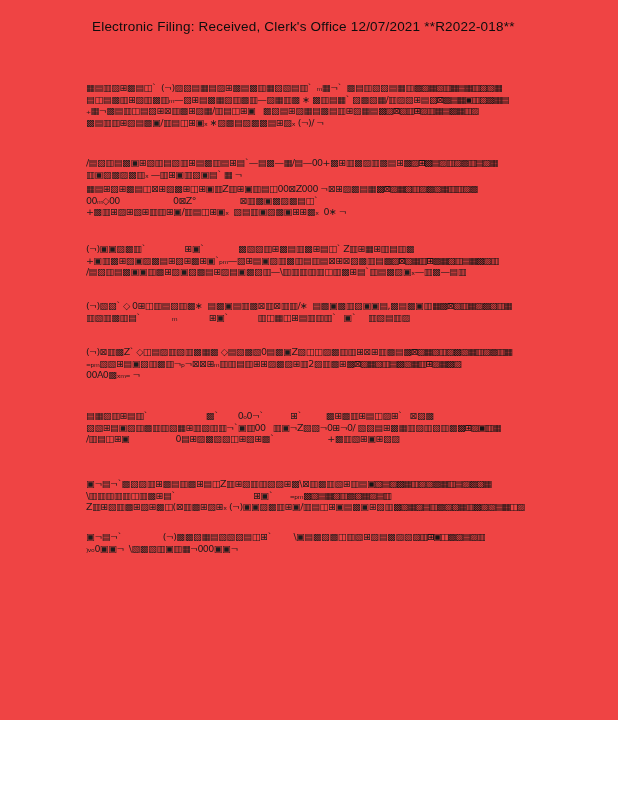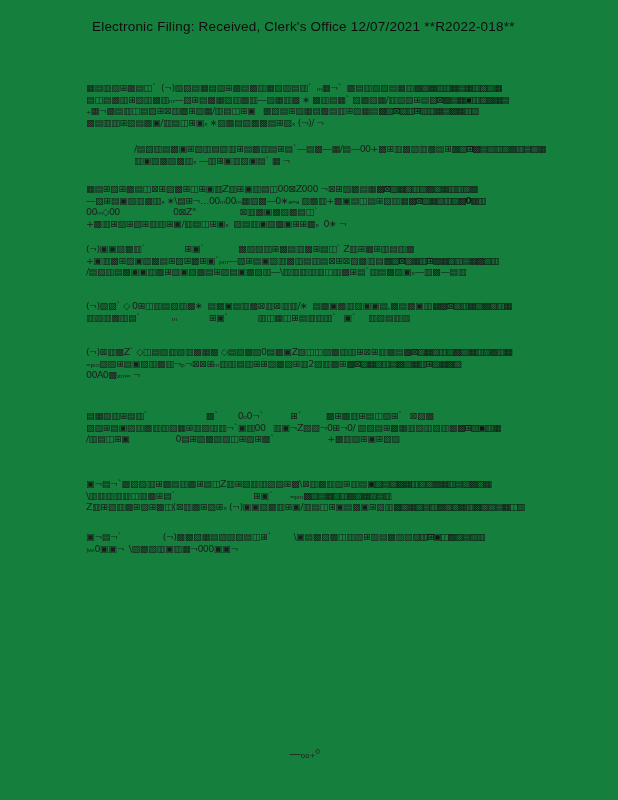--- a/index.html
+++ b/index.html
@@ -1,17 +1,17 @@
 <!DOCTYPE html>
 <html><head>
 <meta charset="utf-8">
 <style>
   html,body{margin:0;padding:0;background:#ffffff;}
   .page{
-    position:relative;width:618px;height:800px;background:#15803d;
+    position:relative;width:618px;height:720px;background:#ef4444;
     overflow:hidden;font-family:"DejaVu Sans",sans-serif;
   }
   .stamp{
     position:absolute;left:92px;top:19px;
     font-family:"Liberation Sans",sans-serif;
     font-size:13.5px;letter-spacing:0.2px;color:#0d0d0d;white-space:pre;
   }
   .para{position:absolute;left:86px;width:478px;}
   .line{
     height:11.5px;line-height:11.5px;font-size:9.5px;
@@ -30,27 +30,26 @@
 <div class="page">
   <div class="stamp">Electronic Filing: Received, Clerk's Office 12/07/2021 **R2022-018**</div>
 
   <div id="doc-body">
       <div class="para" style="top: 82px;">
         <div class="line fill"><span>▦▤▥▨⊞▩▤◫`  (¬)▨▧▤▦▤▨⊞▩▤▩▥▦▨▧▤▥`  ₘ▦¬`  ▩▤▥▧▨▤▦▥</span><span class="dense">▩▨▦▧▥▦▤▦▥▨▧▦</span></div>
         <div class="line fill"><span>▤◫▤▩▥⊞▨▥▩▥ₘ—▧⊞▤▩▦▨▥▩▥—▨▦▥▩ ∗ ▩▥▤▦` ▨▩▧▦/▥▨▧⊞▤</span><span class="dense">▧⊠▩▤▦▣▥▨▩▦▤</span></div>
         <div class="line fill"><span>₊▦¬▩▤▥◫▤▨⊞⊠▥▩⊞▨▦/▥▤◫⊞▣   ▩▧▤⊞▨▦▤▩▤▥⊞▨▦▤</span><span class="dense">▩▨⊠▧▥⊞▨▥▦▤▩▦▥▨</span></div>
         <div class="line"><span>▩▤▥▥⊞▨▤▩▣/▥▤◫⊞▣ₓ ∗▨▩▤▨▩▩▤⊞▨ₓ (¬)/ ¬</span></div>
       </div>
-      <div class="para" style="top: 143px; margin-left: 48px;">
+      <div class="para" style="top: 157px;">
         <div class="line fill"><span>/▤▨▥▤▩▣⊞▧▥▤▧▥⊞▤▩▥▤⊞▤`—▤▩—▦/▤—00+▩⊞▥▩▨▥▩▤⊞</span><span class="dense">▩▨⊞▩▤▨▥▨▩▥▤▨▦</span></div>
         <div class="line"><span>▥▣▨▩▨▩▥ₓ —▥⊞▣▥▧▣▤` ▦ ¬</span></div>
       </div>
       <div class="para" style="top: 183px;">
         <div class="line fill"><span>▦▤⊞▨⊞▩▤◫⊠⊞▨▩⊞◫⊞▣▥Z▥⊞▣▥▤◫00⊠Z000 ¬⊠⊞▨▩▤▦</span><span class="dense">▩⊠▨▦▧▥▨▩▧▦▥▥▨▩</span></div>
-        <div class="line fill"><span>—▧⊞▤▣▨▥▩▥ₓ ∗\▤⊞¬…00ₘ00ₘ▦▨▩—0∗ₐ₌ₐ ▨▩▥+▩▣▤◫▤⊞▨▥▦</span><span class="dense">▩⊠▨▦▧▥▨▩0▦▥</span></div>
         <div class="line"><span>00ₘ◇00                      0⊠Z°                  ⊠▥▩▣▩▨▩▤◫`</span></div>
         <div class="line"><span>+▩▥⊞▨⊞▧⊞▥▥⊞▣/▥▤◫⊞▣ₓ  ▧▤▥▣▨▩▣⊞⊞▩ₓ  0∗ ¬</span></div>
       </div>
       <div class="para" style="top: 243px;">
         <div class="line"><span>(¬)▣▣▨▩▥`                ⊞▣`              ▩▧▨▥⊞▩▤▥▩⊞▤◫` Z▥⊞▦⊞▥▤▥▩</span></div>
         <div class="line fill"><span>+▣▥▩⊞▨▣▨▩▤⊞▨⊞▩⊞▣`ₚₘ—▧⊞▤▣▨▥▩▥▤▥▤⊠⊞⊠▨▩▥▤</span><span class="dense">▩▨⊠▧▦▥⊞▩▦▨▥▤▦▩▨▥</span></div>
         <div class="line fill"><span>/▤▨▥▤▩▣▣▥▩⊞▨▣▨▩▤⊞▨▤▣▩▨▥—\▥▥▥▥▥◫▥▩⊞▤`▥▤▩▨▣ₓ—▥▩—▤▥</span></div>
       </div>
       <div class="para" style="top: 300px;">
         <div class="line fill"><span>(¬)▧▧` ◇ 0⊞◫▥▤▨▥▩∗  ▤▩▣▤▥▩⊠▥⊠▥▥/∗  ▤▩▣▩▥▨▣▣▤,▩▤▩▣▥</span><span class="dense">▦▩⊠▧▥▦▨▩▧▥▦</span></div>

